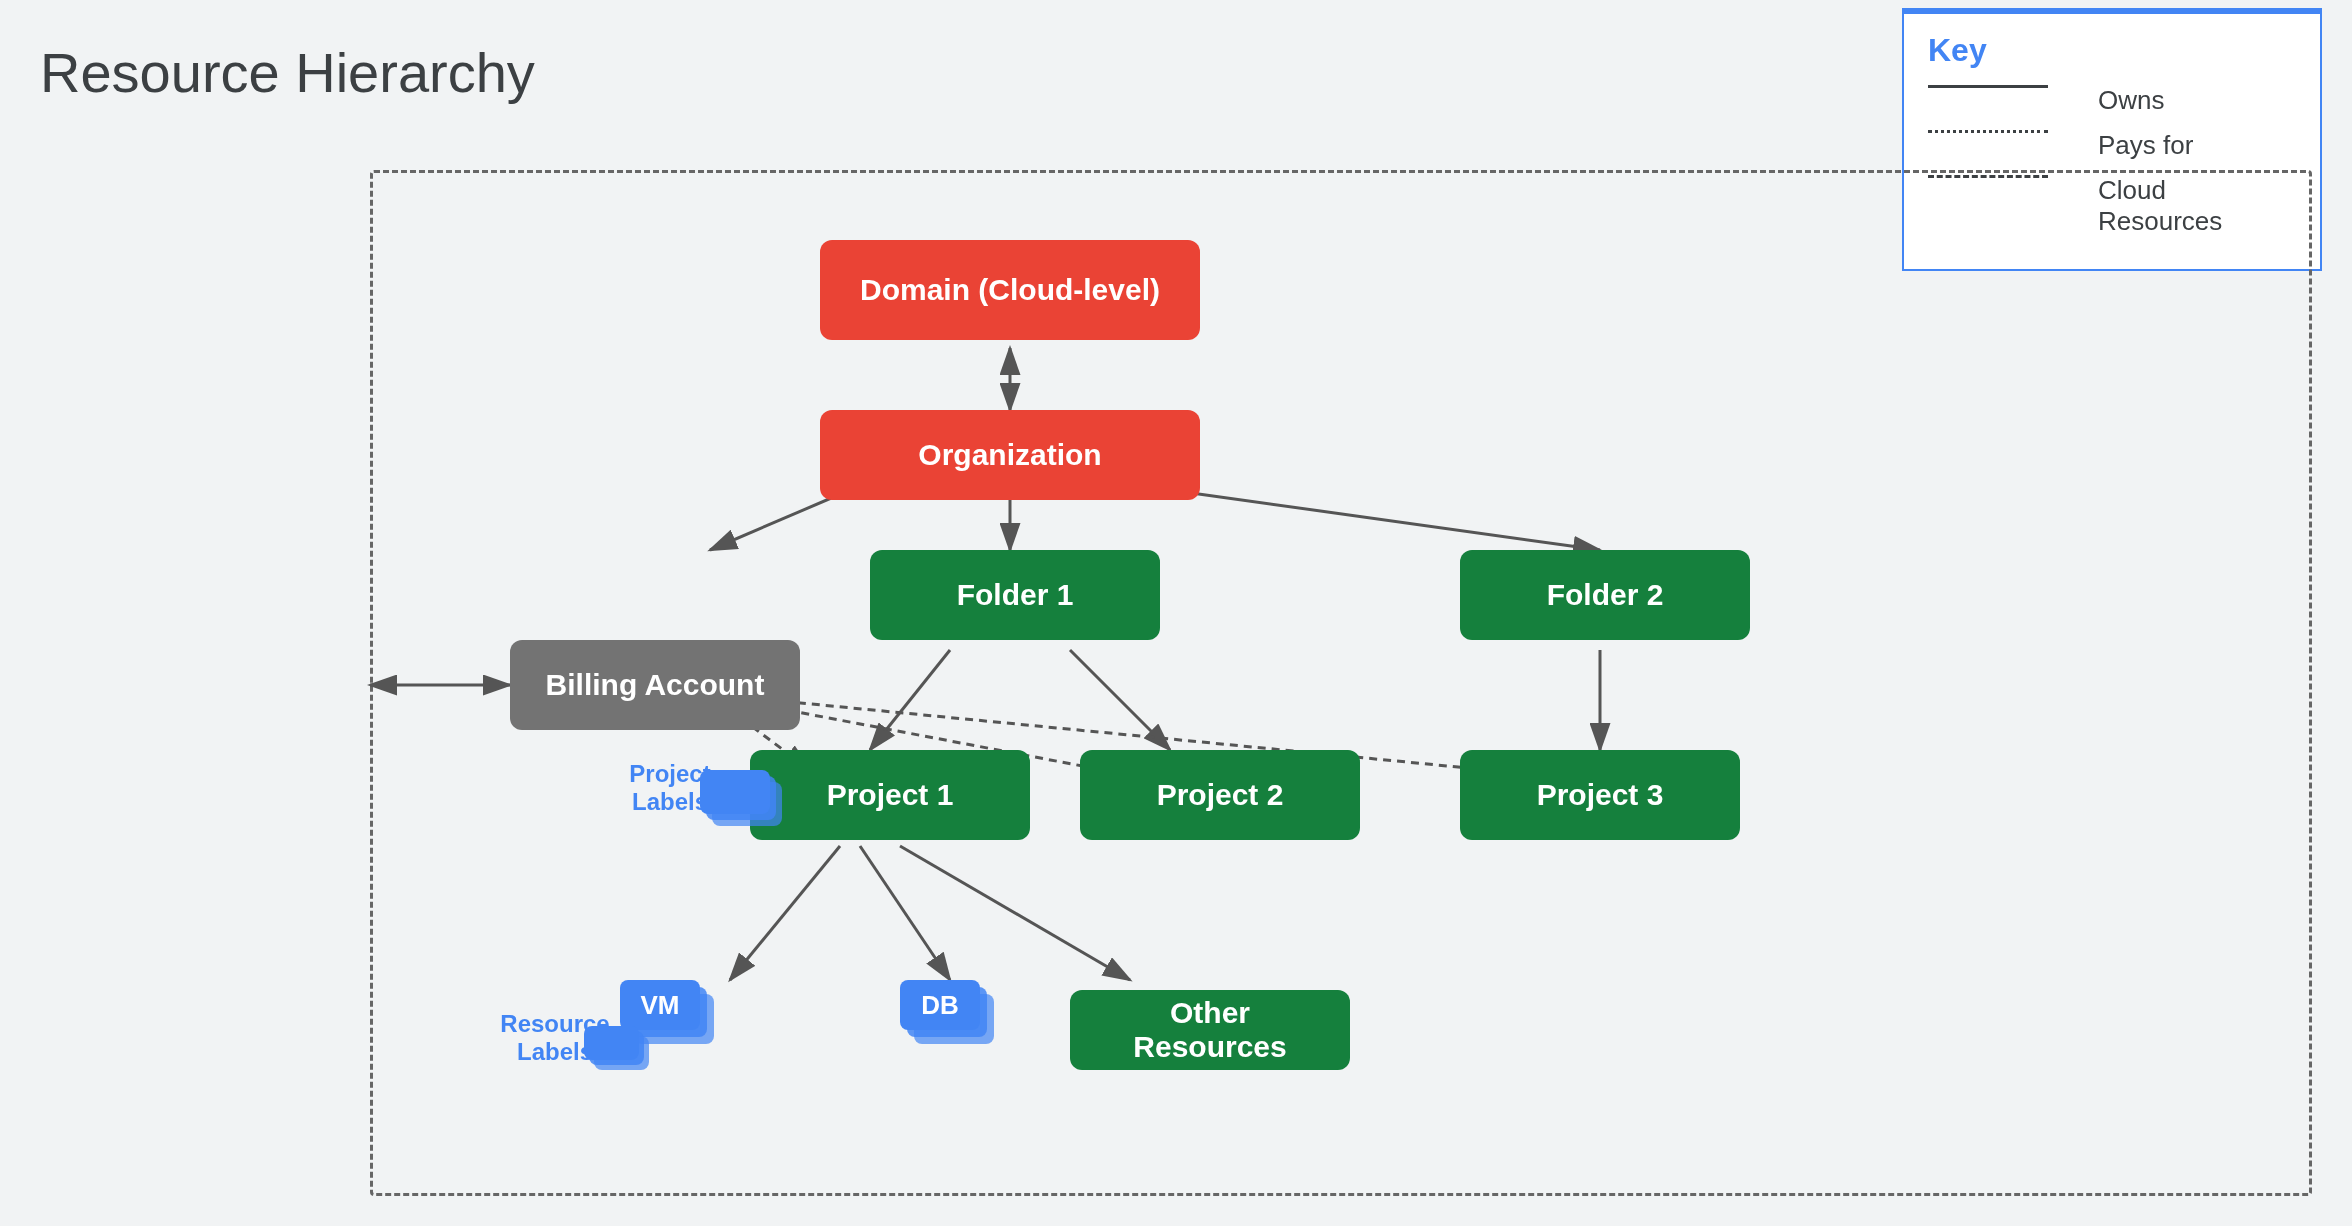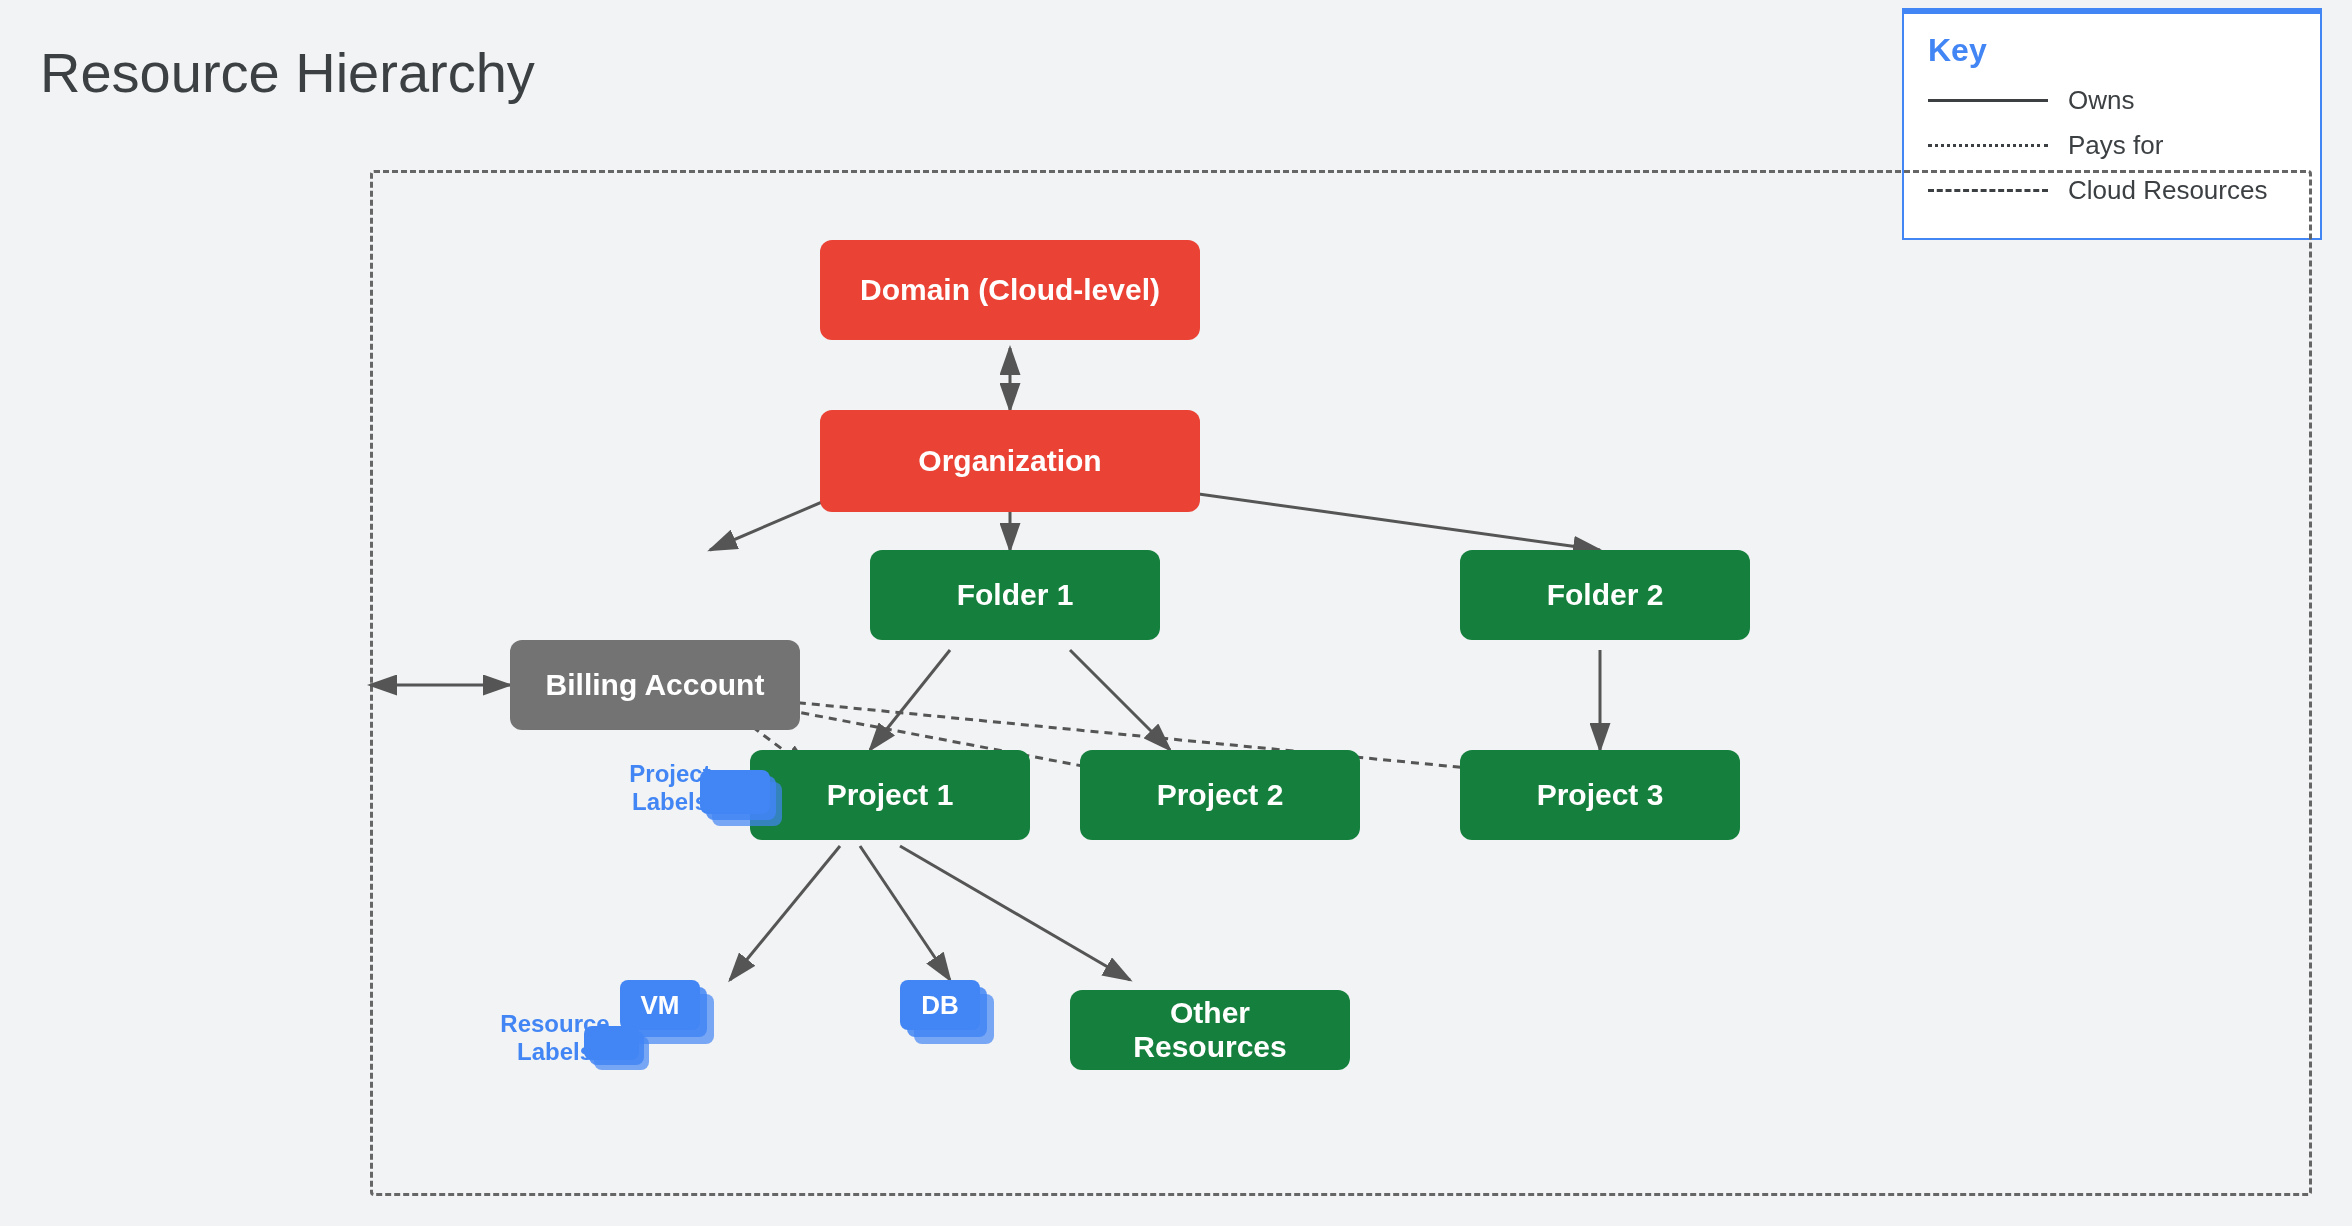--- a/index.html
+++ b/index.html
@@ -33,24 +33,24 @@
       padding: 18px 24px 18px 24px;
     }
     .key-title {
       color: #4285f4;
       font-size: 32px;
       font-weight: 700;
       margin-bottom: 16px;
     }
     .key-row {
       display: flex;
-      align-items: center;
       margin-bottom: 14px;
       font-size: 26px;
       color: #3c4043;
+      gap: 30px;
     }
     .key-line {
       width: 120px;
       margin-right: 20px;
       flex-shrink: 0;
     }
     .key-line-solid {
       border-top: 3px solid #3c4043;
     }
     .key-line-dotted {
@@ -195,21 +195,21 @@
 
     <line x1="830" y1="736" x2="920" y2="870" stroke="#555" stroke-width="3" marker-end="url(#arrowhead)"></line>
 
     <line x1="870" y1="736" x2="1100" y2="870" stroke="#555" stroke-width="3" marker-end="url(#arrowhead)"></line>
   </svg>
 
   <div class="node node-red" style="left: 790px; top: 130px; width: 380px; height: 100px;">
     <span>Domain (Cloud-level)</span>
   </div>
 
-  <div class="node node-red" style="left: 790px; top: 300px; width: 380px; height: 102px;">
+  <div class="node node-red" style="left: 790px; top: 300px; width: 380px; height: 90px;">
     <span>Organization</span>
   </div>
 
 
   <div class="node node-green" style="left: 480px; top: 530px; width: 290px; height: 90px;">
     <span>Billing Account</span>
   </div>
 
   <div class="node node-blue" style="left: 840px; top: 440px; width: 290px; height: 90px;">
     <span>Folder 1</span>

